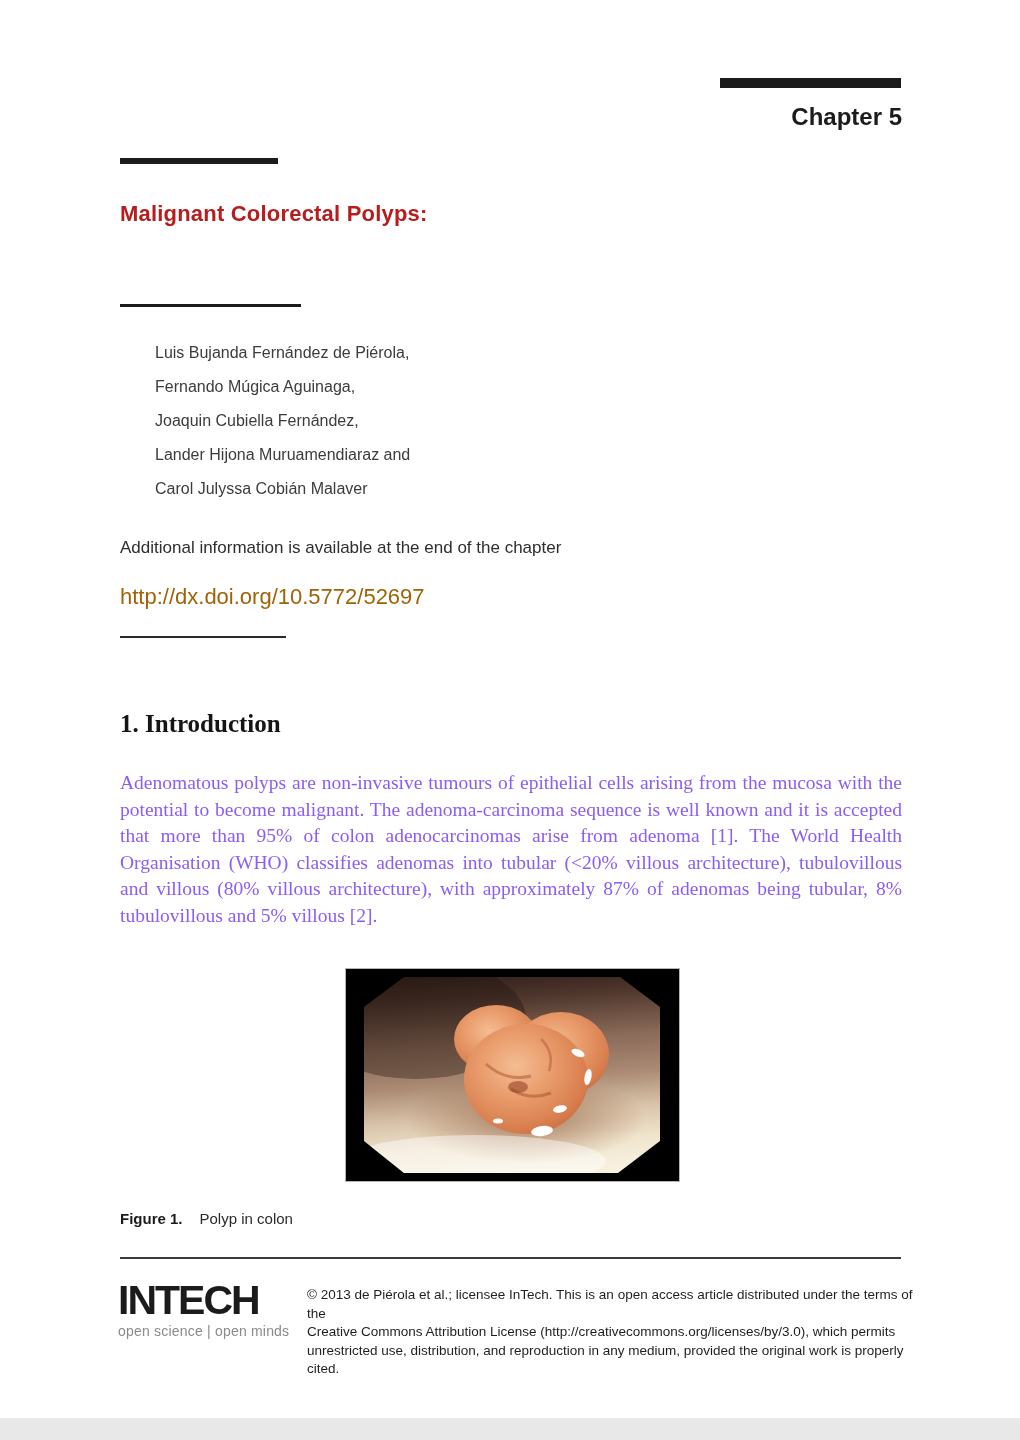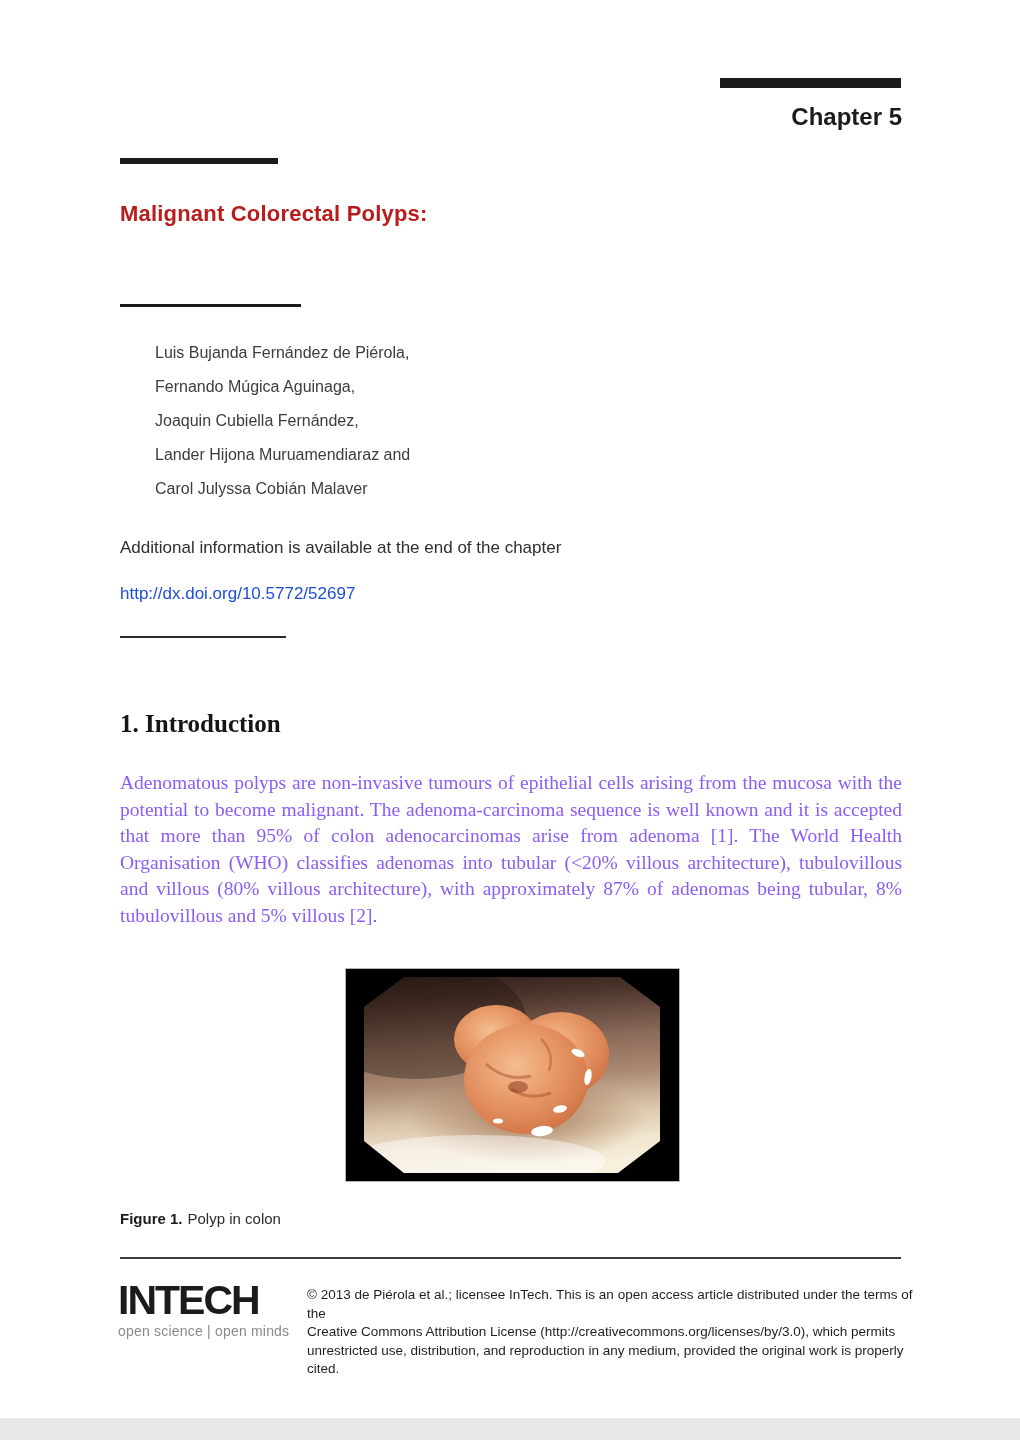--- a/index.html
+++ b/index.html
@@ -27,21 +27,21 @@
     letter-spacing:0.2px;
   }
   .title-underline{left:120px;top:304px;width:181px;height:3px;background:#1b1b1b;}
 
   .authors{
     left:120px;top:336px;width:560px;
     font-size:16px;line-height:34px;font-weight:400;color:#3c3c3c;margin-left:35px;
   }
 
   .add-info{left:120px;top:538px;font-size:17px;color:#2e2e2e;}
-  .doi-link{left:120px;top:584px;font-size:17px;color:#1d4ed8;text-decoration:none;}
+  .doi-link{left:120px;top:584px;font-size:22px;color:#a16207;text-decoration:none;}
 
   .small-rule{left:120px;top:636px;width:166px;height:2px;background:#2a2a2a;}
 
   .section-heading{
     left:120px;top:710px;
     font-family:"Liberation Serif",serif;
     font-size:25px;font-weight:bold;color:#151515;
   }
   .body-paragraph{
     left:120px;top:770px;width:782px;
@@ -51,21 +51,21 @@
   }
 
   .figure-box{
     left:345px;top:968px;width:333px;height:212px;
     background:#000;border:1px solid #b5b5b5;box-sizing:content-box;
   }
   .figure-box svg{display:block;}
 
   .figure-caption{left:120px;top:1210px;font-size:15px;color:#2b2b2b;}
   .figure-caption .cap-label{font-weight:bold;color:#1b1b1b;}
-  .figure-caption .cap-text{margin-left:5px;text-align:center;}
+  .figure-caption .cap-text{margin-left:17px;text-align:center;}
 
   .footer-rule{left:120px;top:1257px;width:781px;height:2px;background:#3a3a3a;}
 
   .logo-block{left:118px;top:1278px;width:180px;}
   .logo-text{
     font-size:41px;font-weight:900;color:#1b1b1b;
     letter-spacing:-2px;line-height:44px;
   }
   .logo-tagline{
     font-size:14px;color:#8a8a8a;margin-top:1px;letter-spacing:0.2px;

